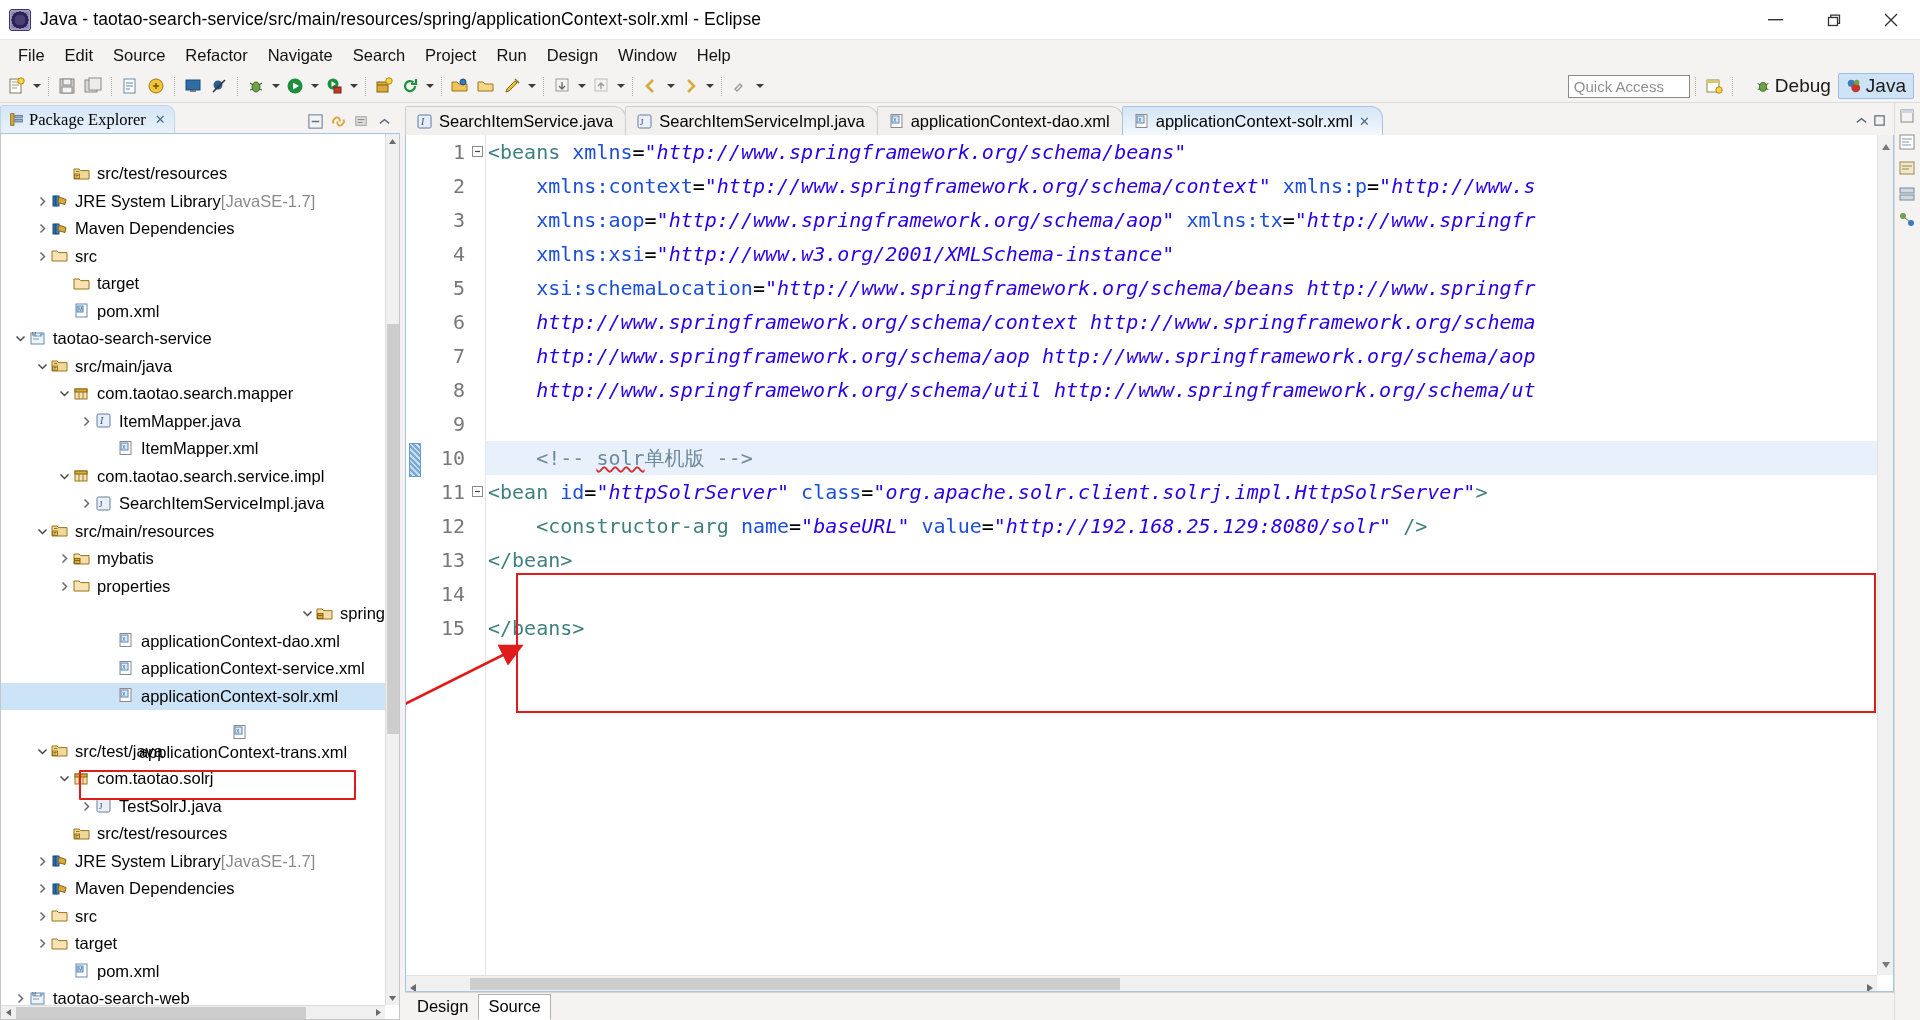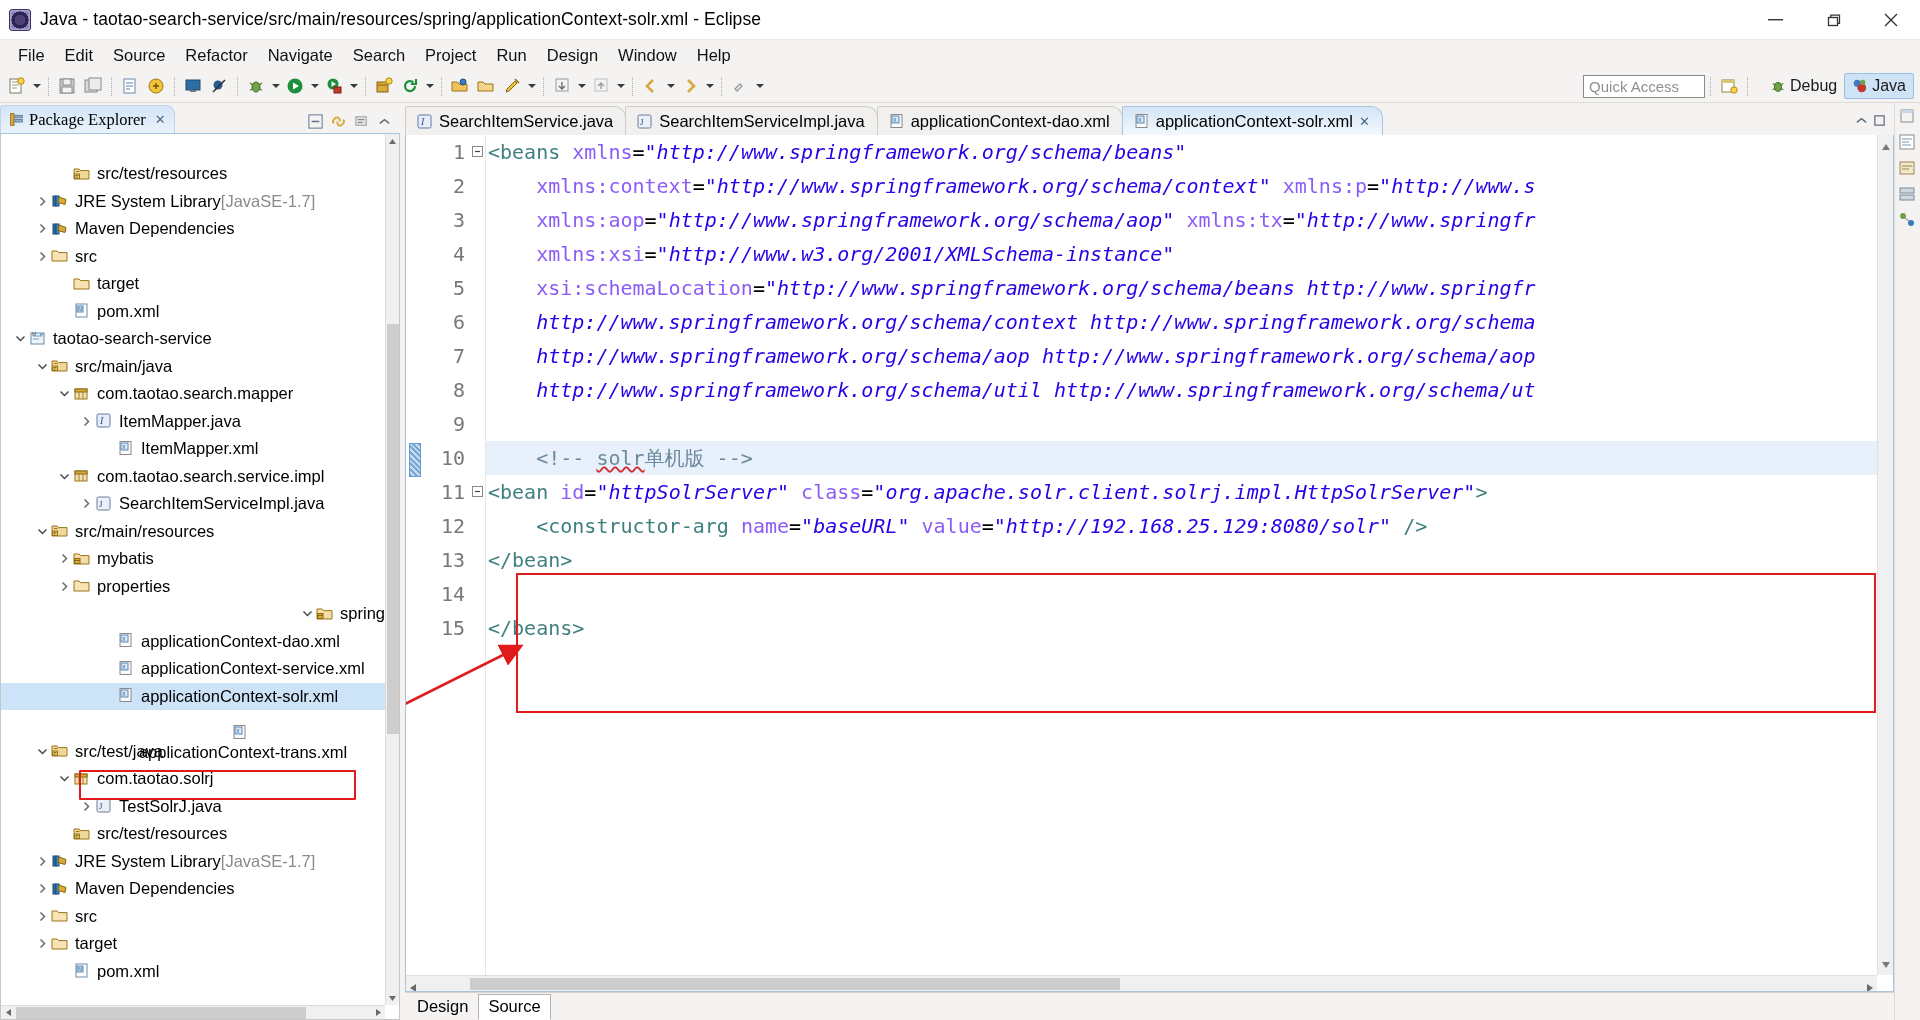--- a/index.html
+++ b/index.html
@@ -44,21 +44,21 @@
   .ico{ width:18px;height:18px; position:relative; }
 
   .quick-access{
     margin-left:auto; display:flex; align-items:center; gap:0; padding-right:6px;
   }
   .qa-box{
     width:122px;height:23px;border:1px solid #8a8a8a;background:#fff;
     display:flex;align-items:center;padding-left:5px;font-size:15px;color:#8f8f8f;
   }
   .perspective-bar{ display:flex; align-items:center; margin-left:10px; }
-  .persp-btn{ display:flex;align-items:center;gap:4px;padding:2px 7px;font-size:16px;color:#1a1a1a;height:26px; }
+  .persp-btn{ display:flex;align-items:center;gap:4px;padding:2px 7px;font-size:19px;color:#1a1a1a;height:26px; }
   .persp-btn.active{ background:#cfe3f7; border:1px solid #9cc0e4; border-radius:2px; }
 
   
   .body{ flex:1 1 auto; display:flex; min-height:0; background:#f4f3f2; }
 
   
   .left-panel{ width:400px; display:flex; flex-direction:column; min-height:0; background:#f4f3f2; }
   .pe-tabrow{ height:30px; display:flex; align-items:flex-end; position:relative;font-family:Liberation Serif, serif; }
   .pe-tab{
     height:28px; display:flex; align-items:center; gap:5px; padding:0 8px 0 8px;
@@ -121,21 +121,21 @@
     background:repeating-linear-gradient(45deg,#7aa8d4 0 2px,#c6dcf0 2px 4px); border:1px solid #6b9bca; }
   .gutter{ width:46px; flex:0 0 46px; text-align:right; padding-right:6px; position:relative;
     font-family:"DejaVu Sans Mono", monospace; font-size:20px; color:#787878; background:#fff; }
   .fold-col{ width:15px; flex:0 0 15px; position:relative; background:#fff; border-right:1px solid #e6e6e6; }
   .code-text{ flex:1 1 auto; position:relative; font-family:"DejaVu Sans Mono", monospace; font-size:20px; white-space:pre; overflow:hidden; }
 
   .ln{ height:34px; line-height:34px; }
   .cl{ height:34px; line-height:34px; position:relative; padding-left:2px; }
   .cl.hl{ background:#e8f0fb; }
   .tag{ color:#3f7f7f; }
-  .att{ color:#8b5cf6; }
+  .att{ color:#1d4ed8; }
   .val{ color:#2a00e6; font-style:italic; }
   .cmt{ color:#6c8a9c; }
   .cmt-cn{ color:#6c8a9c; font-family:"DejaVu Sans", sans-serif; font-style:normal;}
   .eq{ color:#000; }
   .squig{ text-decoration: underline wavy #d03030; text-decoration-skip-ink:none; }
 
   .fold-marker{ position:absolute; width:11px;height:11px;border:1px solid #8a8a8a;background:#fff;
     display:flex;align-items:center;justify-content:center;font-size:10px;color:#333;line-height:1; }
 
   .red-code-box{ position:absolute; border:2.2px solid #e01b1b; pointer-events:none; }
@@ -803,20 +803,34 @@
               <span>target</span>
             </div>
             <div class="trow" style="padding-left: 56px;">
               <span class="arrow"></span>
               <span class="ti"><svg width="18" height="17" viewBox="0 0 18 17">
                   <rect x="3" y="2" width="11" height="13" fill="#fff" stroke="#6a8aa8"></rect>
                   <rect x="4" y="4" width="6" height="6" fill="#cfe0f0" stroke="#5a86b5"></rect>
                   <text x="5" y="9" font-size="5.5" fill="#2f6ea5">M</text>
                 </svg></span>
               <span>pom.xml</span>
+            </div>
+            <div class="trow" style="padding-left: 12px;">
+              <span class="arrow">
+                <svg width="11" height="11" viewBox="0 0 11 11">
+                  <path d="M3.5 1.5 L7.5 5.5 L3.5 9.5" fill="none" stroke="#6a6a6a" stroke-width="1.5"></path>
+                </svg>
+              </span>
+              <span class="ti"><svg width="18" height="17" viewBox="0 0 18 17">
+                  <rect x="2" y="3" width="13" height="11" fill="#eef3f8" stroke="#6a8aa8"></rect>
+                  <path d="M4 6h9M4 9h6" stroke="#7a9ab5" stroke-width="1"></path>
+                  <path d="M11 2.5l4 2-4 2z" fill="#7aa8d4"></path>
+                  <text x="3" y="6" font-size="5" fill="#3a5a7a">M</text>
+                </svg></span>
+              <span>taotao-search-web</span>
             </div>
           </div>
 
         <div class="red-outline" style="left:78px; top:636px; width:277px; height:30px;"></div>
 
         <div class="vscroll">
           <div class="arr" style="top:0">
             <svg width="9" height="7">
                 <path d="M4.5 1 L8 6 L1 6 Z" fill="#6a6a6a"></path>
               </svg>

